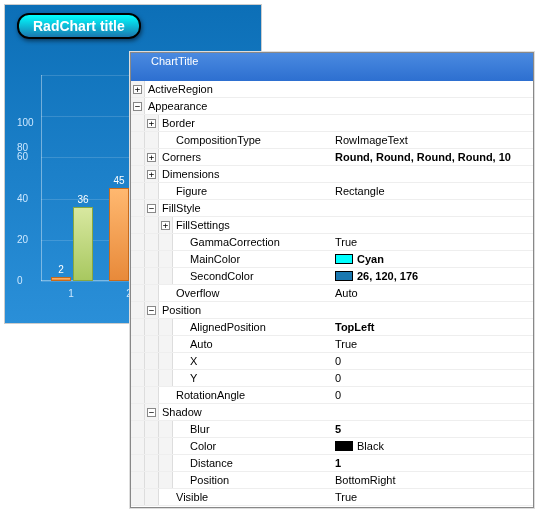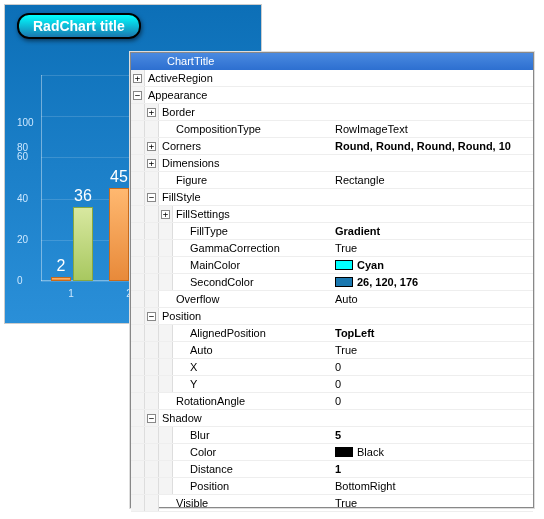--- a/index.html
+++ b/index.html
@@ -5,30 +5,30 @@
 * { box-sizing: border-box; margin: 0; padding: 0; }
 body { font-family: Tahoma, Verdana, sans-serif; font-size: 11px; background: #fff; width: 544px; height: 519px; position: relative; }
 
 .chart-bg { position: absolute; left: 4px; top: 4px; width: 258px; height: 320px; background: linear-gradient(180deg, #0c6fb7 0%, #1b7fc8 50%, #2a8fd8 100%); border: 1px solid #ccc; }
 .chart-title-badge { position: absolute; left: 12px; top: 8px; padding: 3px 14px; border-radius: 12px; border: 2px solid #000; background: linear-gradient(180deg, #00ffff 0%, #1a78b0 100%); color: #fff; font-size: 14px; font-weight: bold; box-shadow: 1px 2px 4px rgba(0,0,0,0.5); }
 
 .axis-label { position: absolute; color: #cde8ff; font-size: 10px; }
 .plot-area { position: absolute; left: 36px; top: 70px; width: 210px; height: 224px; }
 .gridline { position: absolute; left: 0; right: 0; height: 1px; background: rgba(255,255,255,0.15); }
 .bar { position: absolute; bottom: 18px; width: 20px; }
-.bar-label { position: absolute; width: 20px; text-align: center; color: #fff; font-size: 16px; }
+.bar-label { position: absolute; width: 20px; text-align: center; color: #fff; font-size: 10px; }
 .cat-label { position: absolute; bottom: 0; width: 20px; text-align: center; color: #cde8ff; font-size: 10px; }
 .axis-line { position: absolute; background: rgba(255,255,255,0.4); }
 
 .bar.orange { background: linear-gradient(180deg, #ffb870 0%, #e88a3a 100%); border: 1px solid #c86a1a; }
 .bar.green  { background: linear-gradient(180deg, #d8e8a0 0%, #a8c860 100%); border: 1px solid #88a840; }
 .bar.pink   { background: linear-gradient(180deg, #f8b8b0 0%, #d88880 100%); border: 1px solid #b86860; }
 
 .prop-panel { position: absolute; left: 130px; top: 52px; width: 404px; height: 456px; background: #fff; border: 1px solid #888; box-shadow: 0 0 0 1px #ddd; }
-.prop-header { background: linear-gradient(180deg, #4a8ae0 0%, #2d6fd0 100%); color: #fff; height: 17px; line-height: 16px; padding-left: 36px; font-size: 11px; }
+.prop-header { background: linear-gradient(180deg, #4a8ae0 0%, #2d6fd0 100%); color: #fff; height: 28px; line-height: 16px; padding-left: 20px; font-size: 11px; }
 .prop-row { display: flex; height: 17px; line-height: 17px; border-bottom: 1px solid #eee; }
 .prop-name { width: 200px; display: flex; align-items: center; }
 .prop-val { flex: 1; padding-left: 4px; display: flex; align-items: center; gap: 4px; }
 .prop-val.bold { font-weight: bold; }
 .indent { display: inline-block; width: 14px; height: 100%; flex-shrink: 0; }
 .gutter { background: #f4f4f4; border-right: 1px solid #ddd; }
 .exp { width: 9px; height: 9px; border: 1px solid #888; background: #fff; font-size: 9px; line-height: 7px; text-align: center; font-family: monospace; cursor: pointer; margin: 0 2px; flex-shrink: 0; }
 .swatch { width: 18px; height: 10px; border: 1px solid #000; flex-shrink: 0; }
 .name-text { padding-left: 3px; }
 </style>
@@ -174,32 +174,20 @@
         <div class="prop-val">
           <span></span>
         </div>
       </div>
       <div class="prop-row">
         <div class="prop-name">
           <span class="indent gutter"></span>
           <span class="indent gutter"></span>
           <span class="indent gutter"></span>
           <span class="indent"></span>
-          <span class="name-text">FillType</span>
-        </div>
-        <div class="prop-val bold">
-          <span>Gradient</span>
-        </div>
-      </div>
-      <div class="prop-row">
-        <div class="prop-name">
-          <span class="indent gutter"></span>
-          <span class="indent gutter"></span>
-          <span class="indent gutter"></span>
-          <span class="indent"></span>
           <span class="name-text">GammaCorrection</span>
         </div>
         <div class="prop-val">
           <span>True</span>
         </div>
       </div>
       <div class="prop-row">
         <div class="prop-name">
           <span class="indent gutter"></span>
           <span class="indent gutter"></span>

